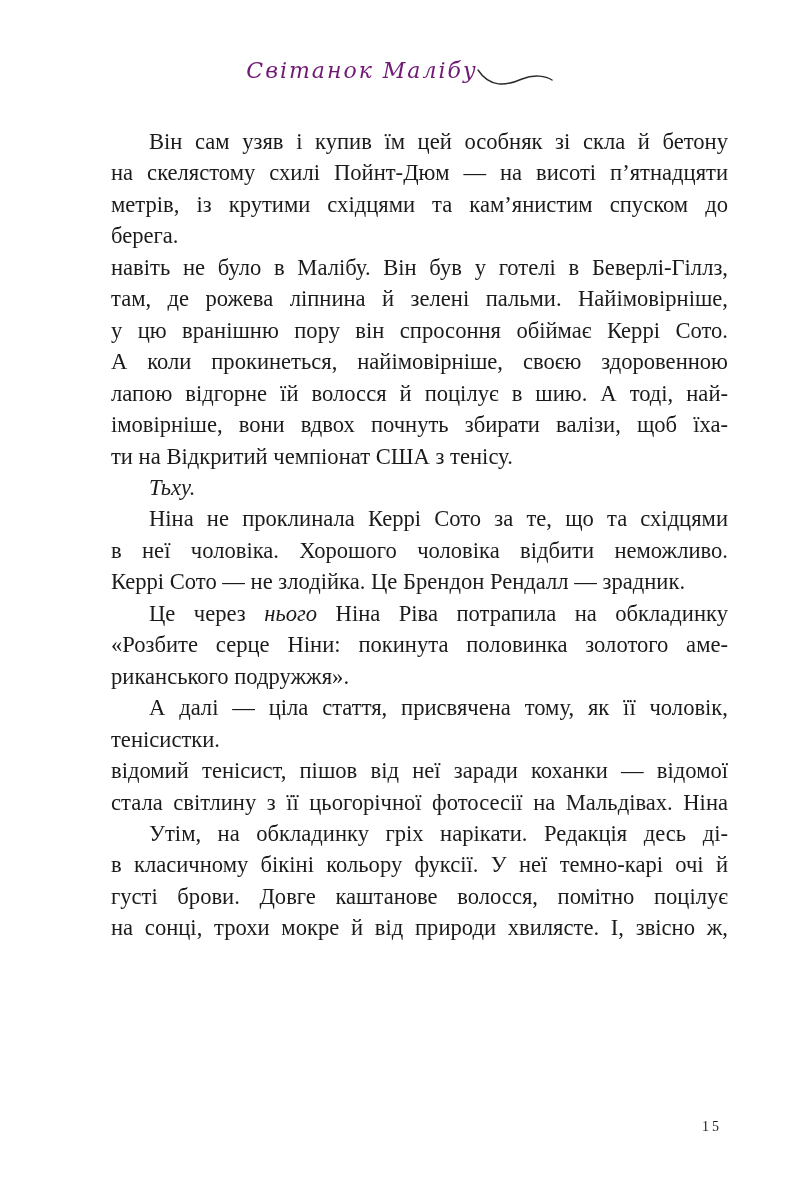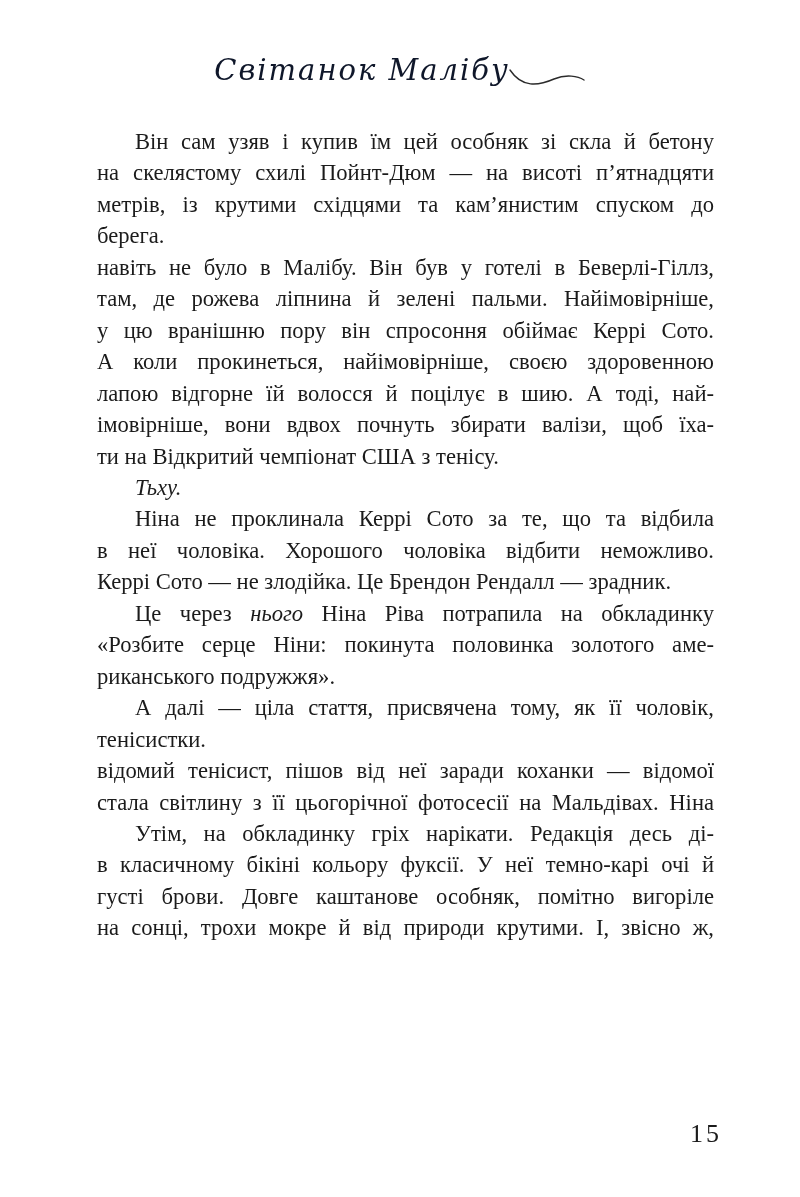--- a/index.html
+++ b/index.html
@@ -24,52 +24,52 @@
     width: 100%;
     height: 60px;
     display: flex;
     justify-content: center;
     align-items: center;
   }
   .running-head .script {
     font-family: "DejaVu Serif", serif;
     font-style: italic;
     font-weight: 400;
-    font-size: 29px;
+    font-size: 22px;
     letter-spacing: 2px;
-    color: #0f172a;
+    color: #701a75;
     white-space: nowrap;
   }
   .running-head .swash {
     margin-left: -2px;
     margin-top: 18px;
   }
 
   
   .body-text {
     position: absolute;
-    left: 97px;
+    left: 111px;
     top: 126px;
     width: 617px;
     font-size: 22.6px;
     line-height: 31.45px;
     color: #1b1b1b;
   }
   .paragraph { }
   .line { text-align: left; }
   .line.j { text-align: justify; text-align-last: justify; }
   .line.indent { padding-left: 38px; }
   .line i { font-style: italic; text-align: center; }
 
   
   .page-number {
     position: absolute;
     top: 1119px;
     right: 78px;
-    font-size: 26px;
+    font-size: 14px;
     letter-spacing: 3px;
     color: #1b1b1b;
   }
 </style>
 </head>
 <body>
 
 <div class="page">
 
   <div class="running-head">
@@ -92,38 +92,38 @@
         <div class="line j">у цю вранішню пору він спросоння обіймає Керрі Сото.</div>
         <div class="line j">А коли прокинеться, найімовірніше, своєю здоровенною</div>
         <div class="line j">лапою відгорне їй волосся й поцілує в шию. А тоді, най-</div>
         <div class="line j">імовірніше, вони вдвох почнуть збирати валізи, щоб їха-</div>
         <div class="line">ти на Відкритий чемпіонат США з тенісу.</div>
       </div>
       <div class="paragraph">
         <div class="line indent"><i>Тьху.</i></div>
       </div>
       <div class="paragraph">
-        <div class="line indent j">Ніна не проклинала Керрі Сото за те, що та відбила</div>
+        <div class="line indent j">Ніна не проклинала Керрі Сото за те, що та східцями</div>
         <div class="line j">в неї чоловіка. Хорошого чоловіка відбити неможливо.</div>
         <div class="line">Керрі Сото — не злодійка. Це Брендон Рендалл — зрадник.</div>
       </div>
       <div class="paragraph">
         <div class="line indent j">Це через <i>нього</i> Ніна Ріва потрапила на обкладинку</div>
         <div class="line j">«Розбите серце Ніни: покинута половинка золотого аме-</div>
         <div class="line">риканського подружжя».</div>
       </div>
       <div class="paragraph">
         <div class="line indent j">А далі — ціла стаття, присвячена тому, як її чоловік,</div>
         <div class="line">тенісистки.</div>
         <div class="line j">відомий тенісист, пішов від неї заради коханки — відомої</div>
       </div>
       <div class="paragraph">
         <div class="line j">стала світлину з її цьогорічної фотосесії на Мальдівах. Ніна</div>
         <div class="line indent j">Утім, на обкладинку гріх нарікати. Редакція десь ді-</div>
         <div class="line j">в класичному бікіні кольору фуксії. У неї темно-карі очі й</div>
-        <div class="line j">густі брови. Довге каштанове особняк, помітно вигоріле</div>
-        <div class="line j">на сонці, трохи мокре й від природи крутими. І, звісно ж,</div>
+        <div class="line j">густі брови. Довге каштанове волосся, помітно поцілує</div>
+        <div class="line j">на сонці, трохи мокре й від природи хвилясте. І, звісно ж,</div>
       </div>
     </div>
 
   <div class="page-number">15</div>
 
 </div>
 
 </body></html>

